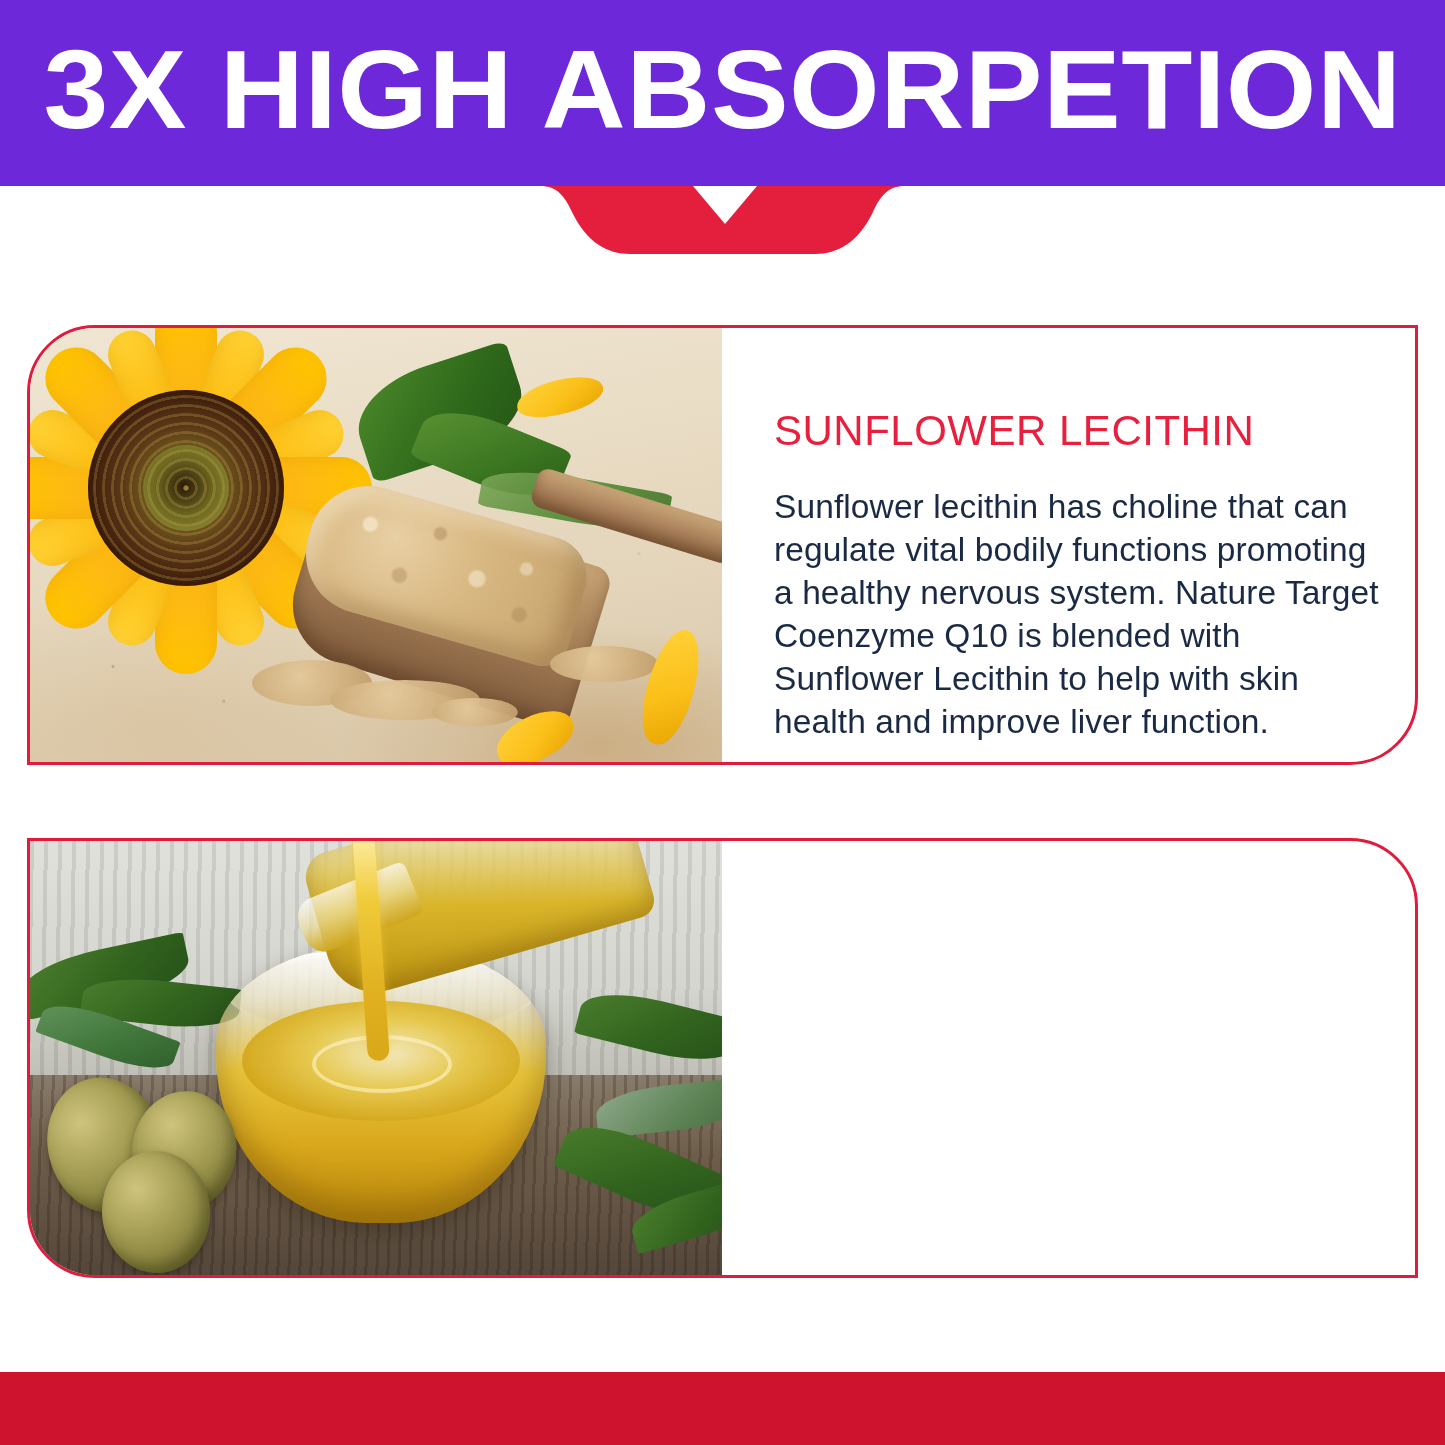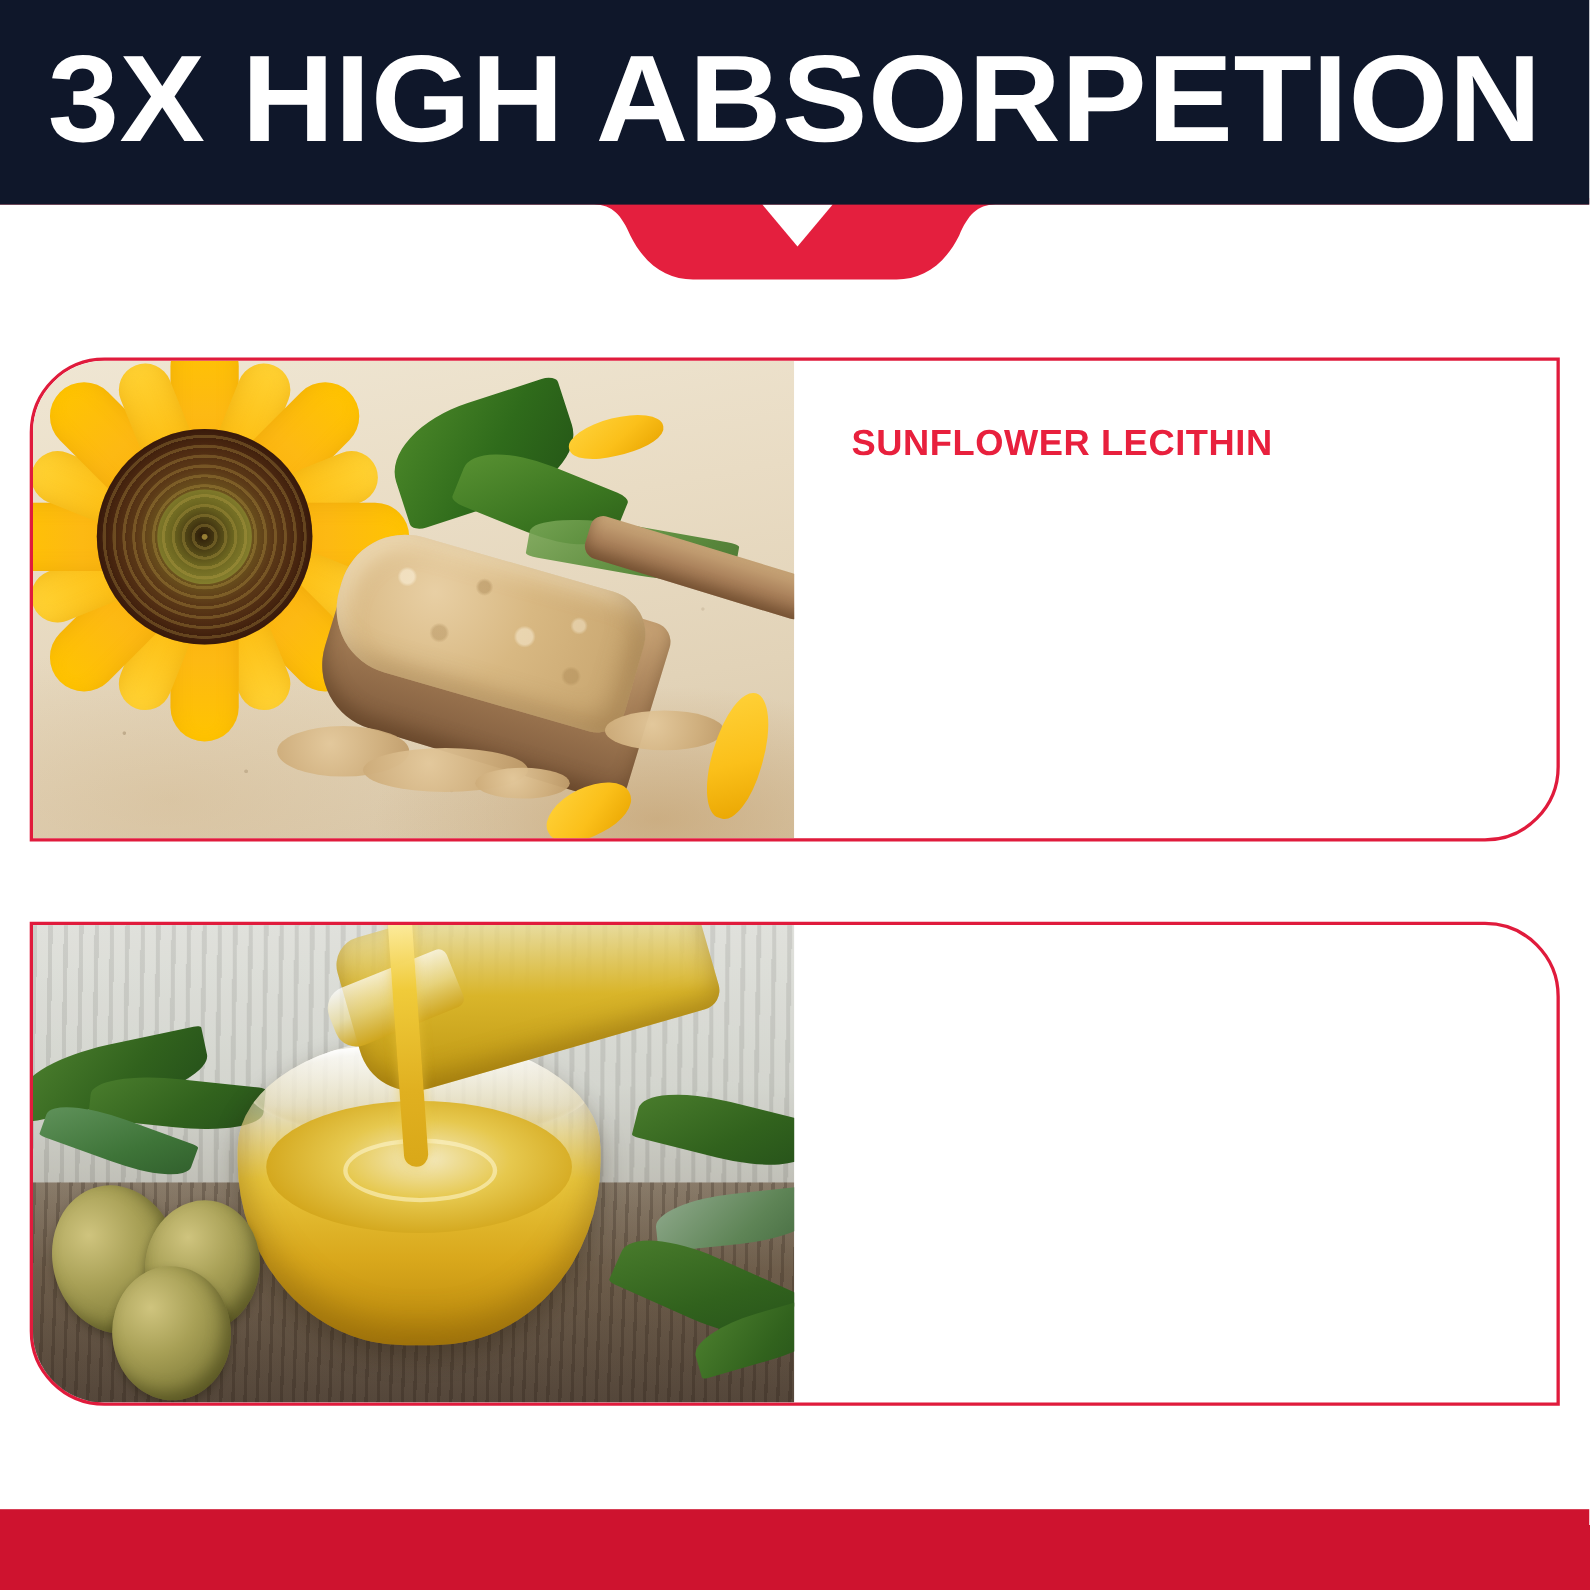--- a/index.html
+++ b/index.html
@@ -18,21 +18,21 @@
     height: 1445px;
     background: #ffffff;
   }
 
   
   .header-banner {
     position: absolute;
     left: 0; top: 0;
     width: 1445px;
     height: 186px;
-    background: #0f172a;
+    background: #6d28d9;
     z-index: 3;
   }
 
   .header-title {
     position: absolute;
     left: 0;
     top: 28px;
     width: 1445px;
     text-align: center;
     color: #ffffff;
@@ -108,26 +108,27 @@
     justify-content: flex-start;
   }
 
   .card-two .card-text {
     padding: 86px 44px 20px 52px;
   }
 
   .card-heading {
     color: #E8203D;
     font-family: "Liberation Sans", sans-serif;
-    font-weight: bold;
-    font-size: 33px;
+    font-weight: normal;
+    font-size: 42px;
     line-height: 54px;
     letter-spacing: 0.5px;
     margin-bottom: 27px;
     white-space: nowrap;
+    margin-top: 28px;
   }
 
   .card-body {
     color: #1B2A44;
     font-family: "Liberation Sans", sans-serif;
     font-weight: normal;
     font-size: 33.5px;
     line-height: 43px;
     letter-spacing: 0.1px;
   }
@@ -448,20 +449,21 @@
         <div class="sf-spill sf-spill4"></div>
 
         <div class="sf-loose sf-loose1"></div>
         <div class="sf-loose sf-loose2"></div>
         <div class="sf-loose sf-loose3"></div>
       </div>
     </div>
 
     <div class="card-text">
       <div class="card-heading">SUNFLOWER LECITHIN</div>
+      <div class="card-body">Sunflower lecithin has choline that can regulate vital bodily functions promoting a healthy nervous system. Nature Target Coenzyme Q10 is blended with Sunflower Lecithin to help with skin health and improve liver function.</div>
     </div>
   </div>
 
   <div class="card card-two">
 
 
     <div class="card-photo">
       <div class="photo-oliveoil">
         <div class="oo-wood-top"></div>
         <div class="oo-wood"></div>

